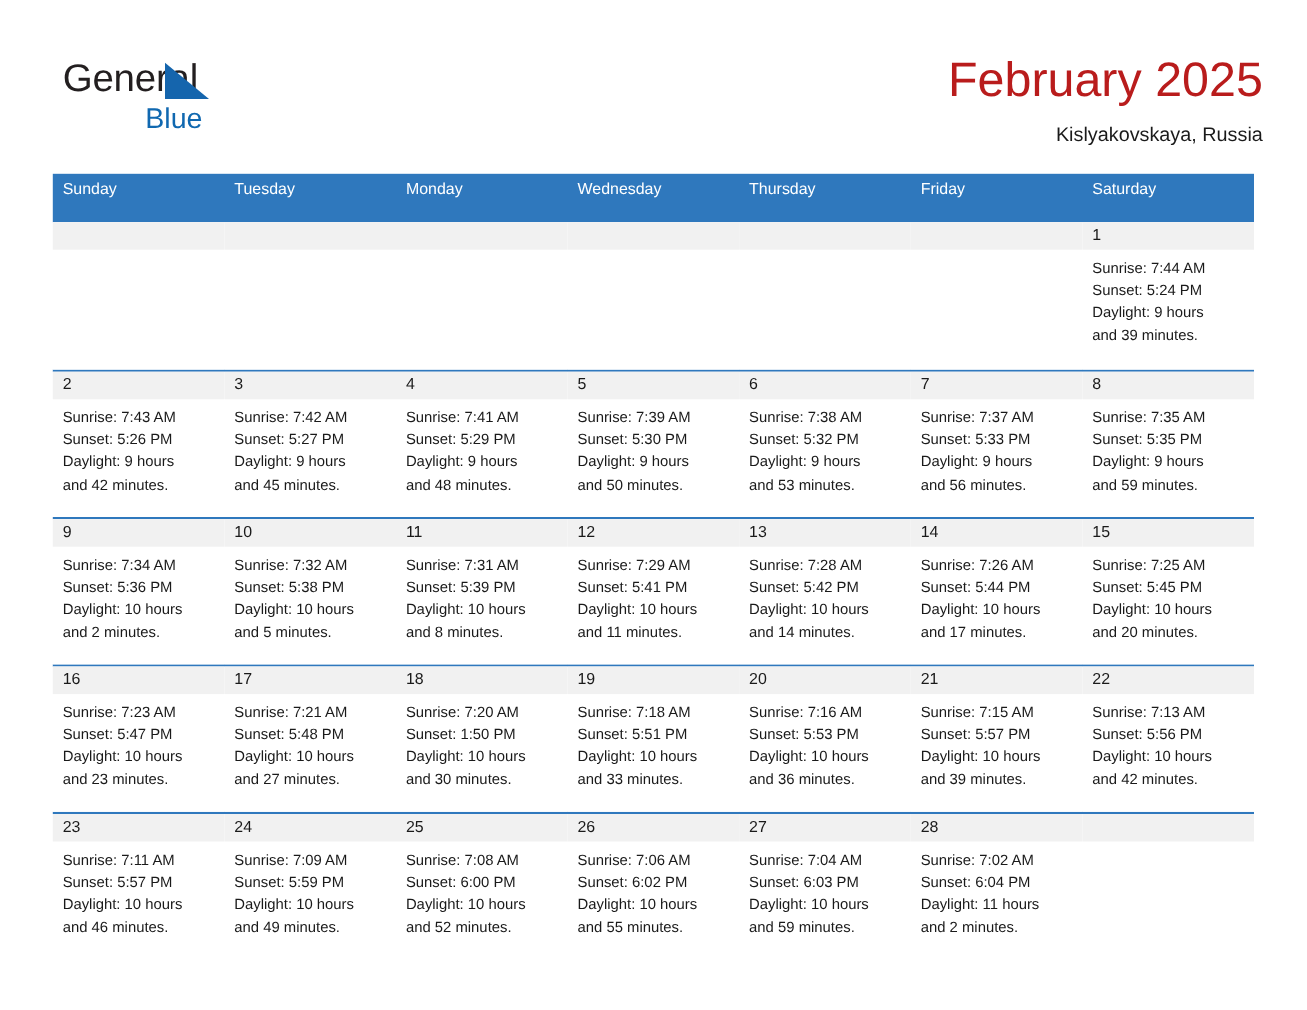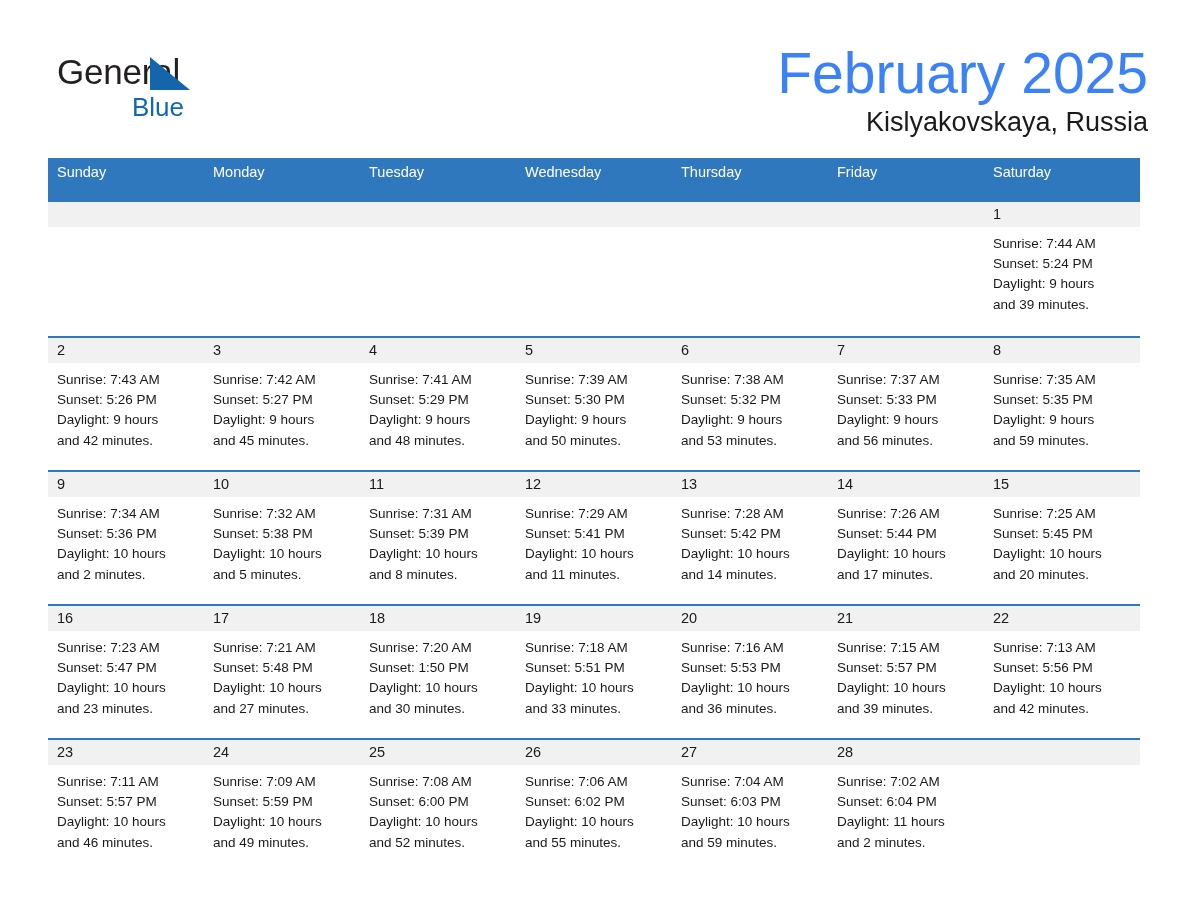--- a/index.html
+++ b/index.html
@@ -68,29 +68,29 @@
     white-space: nowrap;
   }
 
   .title-block {
     position: absolute;
     right: 52px;
     top: 46px;
     text-align: right;
   }
   .cal-title {
-    font-size: 57px;
+    font-size: 44px;
     line-height: 54px;
     font-weight: normal;
-    color: #3b82f6;
+    color: #b91c1c;
     white-space: nowrap;
   }
   .cal-subtitle {
     margin-top: 8px;
-    font-size: 27px;
+    font-size: 18px;
     line-height: 28px;
     color: #1a1a1a;
     white-space: nowrap;
   }
 
   
   .calendar {
     position: absolute;
     left: 48px;
     top: 158px;
@@ -167,22 +167,22 @@
       <div class="cal-title">February 2025</div>
       <div class="cal-subtitle">Kislyakovskaya, Russia</div>
     </div>
 
   </div>
 
   <div class="calendar">
 
     <div class="weekhead">
       <div class="wh-cell">Sunday</div>
+      <div class="wh-cell">Tuesday</div>
       <div class="wh-cell">Monday</div>
-      <div class="wh-cell">Tuesday</div>
       <div class="wh-cell">Wednesday</div>
       <div class="wh-cell">Thursday</div>
       <div class="wh-cell">Friday</div>
       <div class="wh-cell">Saturday</div>
     </div>
 
     <div id="weeks-container">
         <div class="week first">
           <div class="day empty">
             <div class="daynum-bar"></div>

